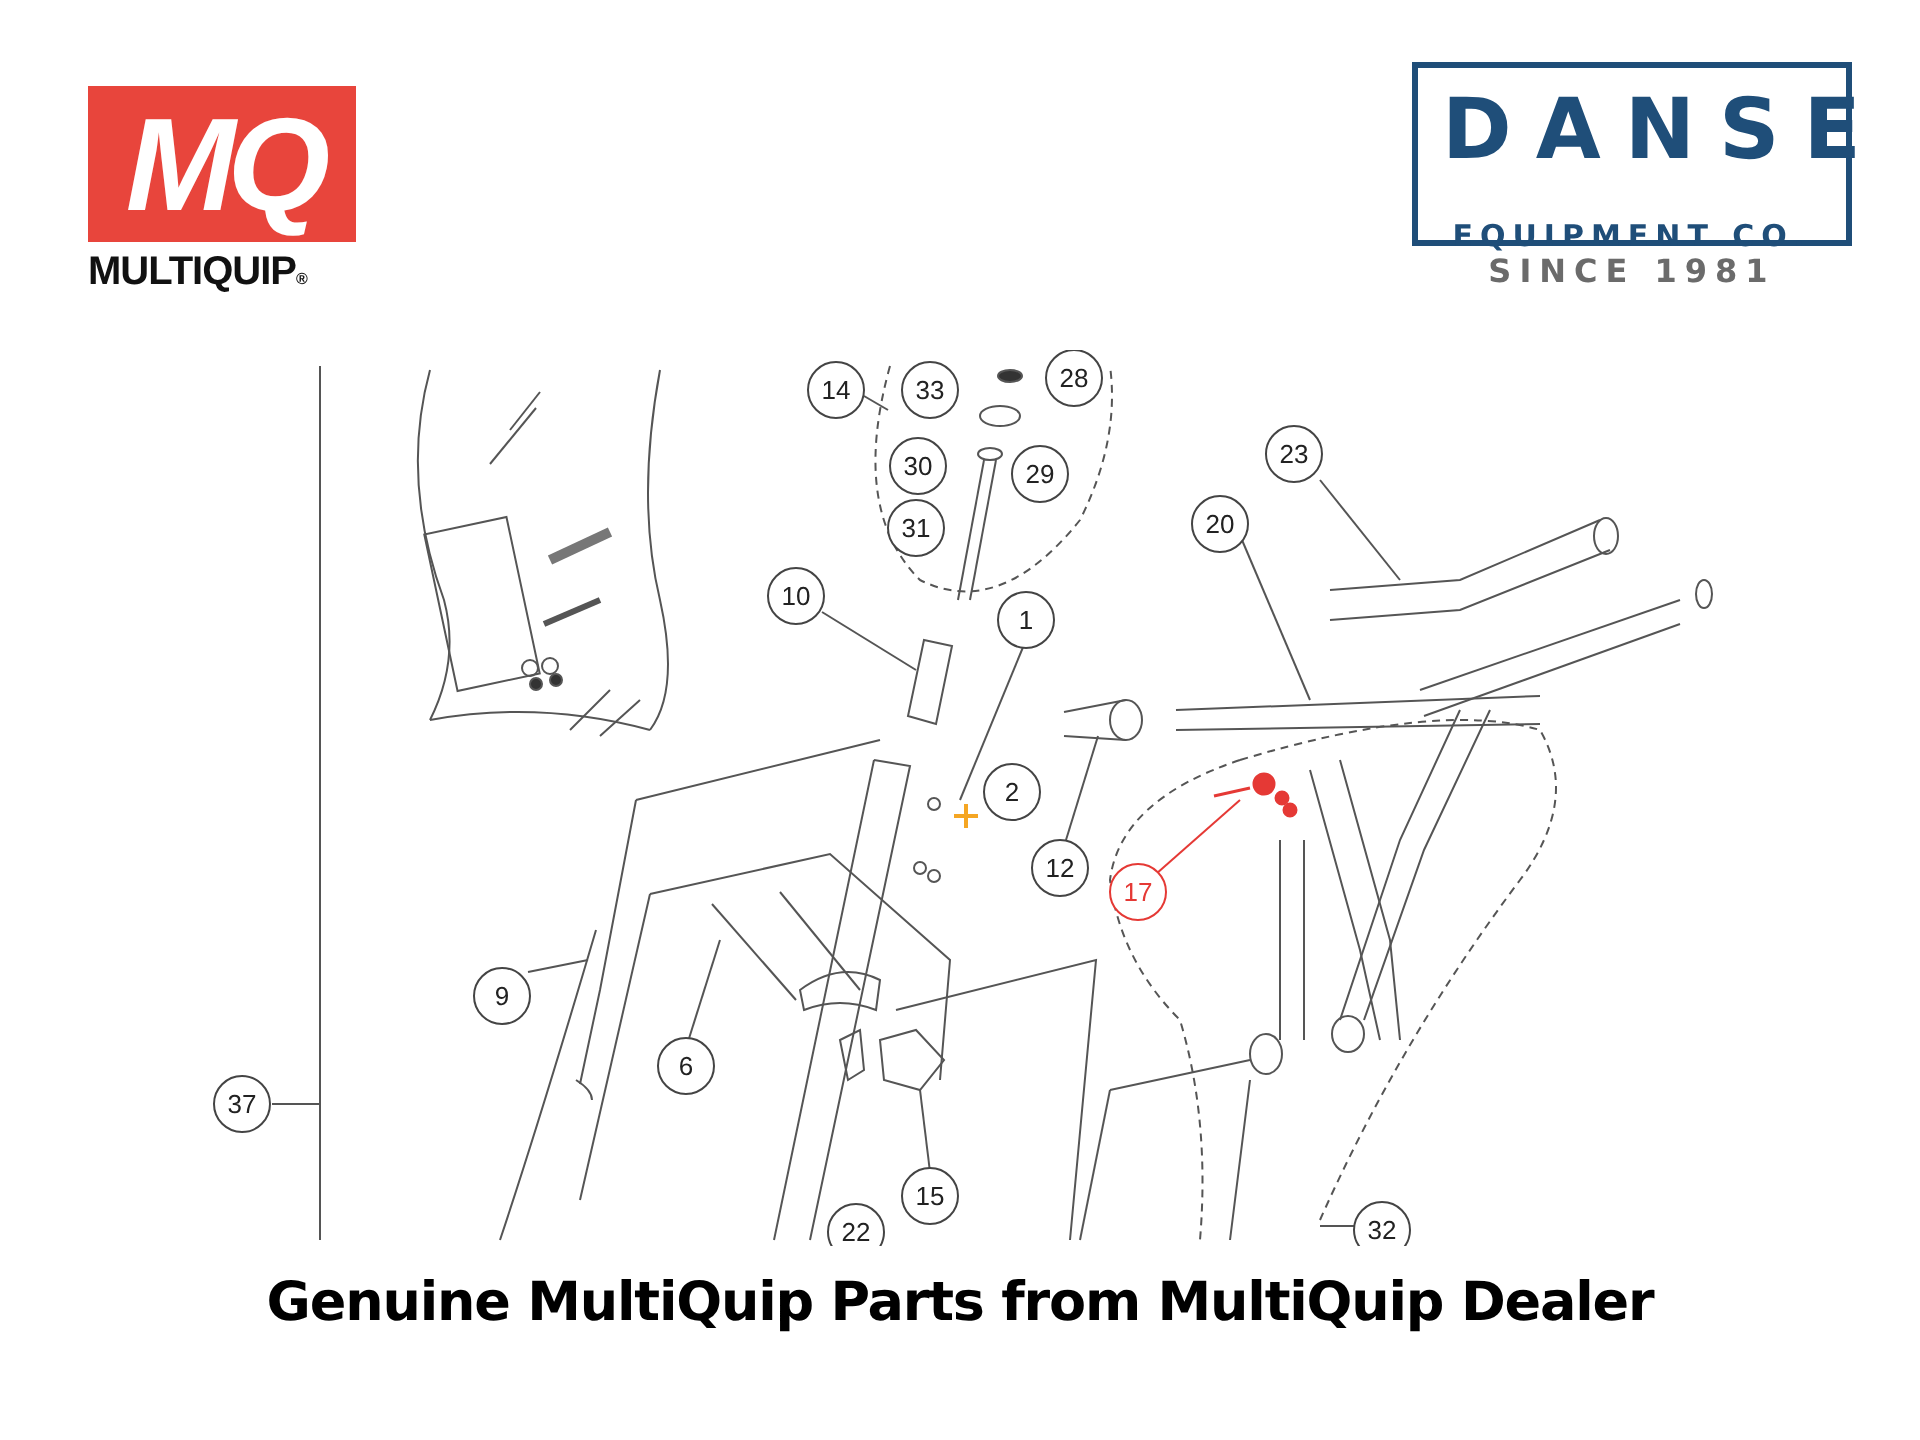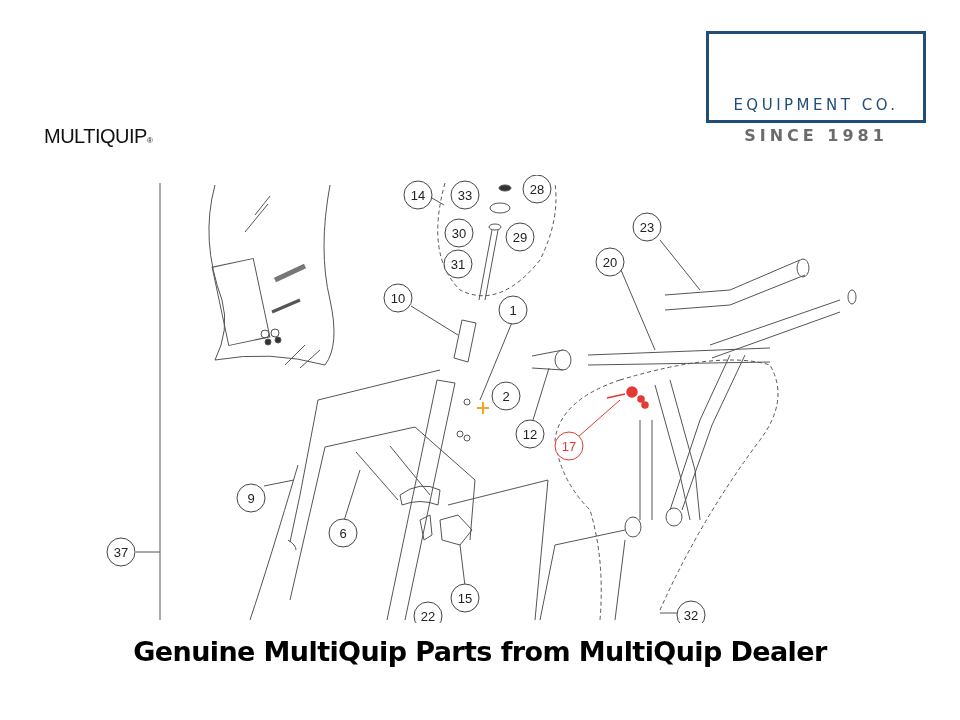--- a/index.html
+++ b/index.html
@@ -1,40 +1,44 @@
 <!DOCTYPE html>
 <html><head>
 <meta charset="utf-8">
 <style>
   html,body{margin:0;padding:0;background:#ffffff;}
   body{width:960px;height:720px;position:relative;overflow:hidden;font-family:"Liberation Sans",sans-serif;}
   .mq-logo{position:absolute;left:44px;top:43px;width:140px;height:110px;}
   .mq-box{position:absolute;left:0;top:0;width:134px;height:78px;background:#e8453c;}
   .mq-letters{position:absolute;left:4px;top:2px;width:128px;height:74px;color:#fff;font-family:"Liberation Sans",sans-serif;font-weight:bold;font-style:italic;font-size:66px;line-height:74px;letter-spacing:-4px;text-align:center;}
-  .mq-word{position:absolute;left:0;top:82px;font-family:"Liberation Sans",sans-serif;font-weight:normal;font-size:20px;color:#111;letter-spacing:-0.5px;}
+  .mq-word{position:absolute;left:0;top:82px;font-family:"Liberation Sans",sans-serif;font-weight:bold;font-size:20px;color:#111;letter-spacing:-0.5px;}
   .mq-reg{font-size:8px;vertical-align:baseline;}
   .danse{position:absolute;left:706px;top:31px;width:220px;height:92px;border:3px solid #1f4e79;box-sizing:border-box;}
   .danse-title{position:absolute;left:0;right:0;top:6px;text-align:center;color:#1f4e79;font-family:"DejaVu Sans",sans-serif;font-weight:bold;font-size:42px;letter-spacing:12px;padding-left:12px;line-height:50px;}
-  .danse-sub{position:absolute;left:0;right:0;top:62px;text-align:center;color:#1f4e79;font-family:"DejaVu Sans",sans-serif;font-weight:normal;font-size:15px;letter-spacing:3.5px;}
+  .danse-sub{position:absolute;left:0;right:0;top:75px;text-align:center;color:#1f4e79;font-family:"DejaVu Sans",sans-serif;font-weight:bold;font-size:15px;letter-spacing:3.5px;}
   .danse-since{position:absolute;left:706px;top:126px;width:220px;text-align:center;color:#6b6b6b;font-family:"DejaVu Sans",sans-serif;font-weight:bold;font-size:16px;letter-spacing:4px;}
   .diagram{position:absolute;left:0;top:175px;width:960px;height:448px;}
   .caption{position:absolute;left:0;top:636px;width:960px;text-align:center;font-family:"DejaVu Sans",sans-serif;font-weight:bold;font-size:27px;color:#000;letter-spacing:-0.6px;}
   .callout circle{fill:#fff;stroke:#444;stroke-width:1;}
   .callout text{font-family:"Liberation Sans",sans-serif;font-size:13px;fill:#222;text-anchor:middle;dominant-baseline:central;}
   .callout.hl circle{stroke:#e53935;}
   .callout.hl text{fill:#e53935;}
 </style>
 </head>
 <body>
 
 <div class="mq-logo">
+  <div class="mq-box">
+    <div class="mq-letters">MQ</div>
+  </div>
   <div class="mq-word"><span>MULTIQUIP</span><span class="mq-reg">®</span></div>
 </div>
 
 <div class="danse">
+  <div class="danse-title">DANSE</div>
   <div class="danse-sub">EQUIPMENT CO.</div>
 </div>
 <div class="danse-since">SINCE 1981</div>
 
 <svg class="diagram" viewBox="0 175 960 448" width="960" height="448" xmlns="http://www.w3.org/2000/svg">
   <g fill="none" stroke="#555" stroke-width="1">
 
     <line x1="160" y1="183" x2="160" y2="620"></line>
     <line x1="136" y1="552" x2="160" y2="552"></line>
 

